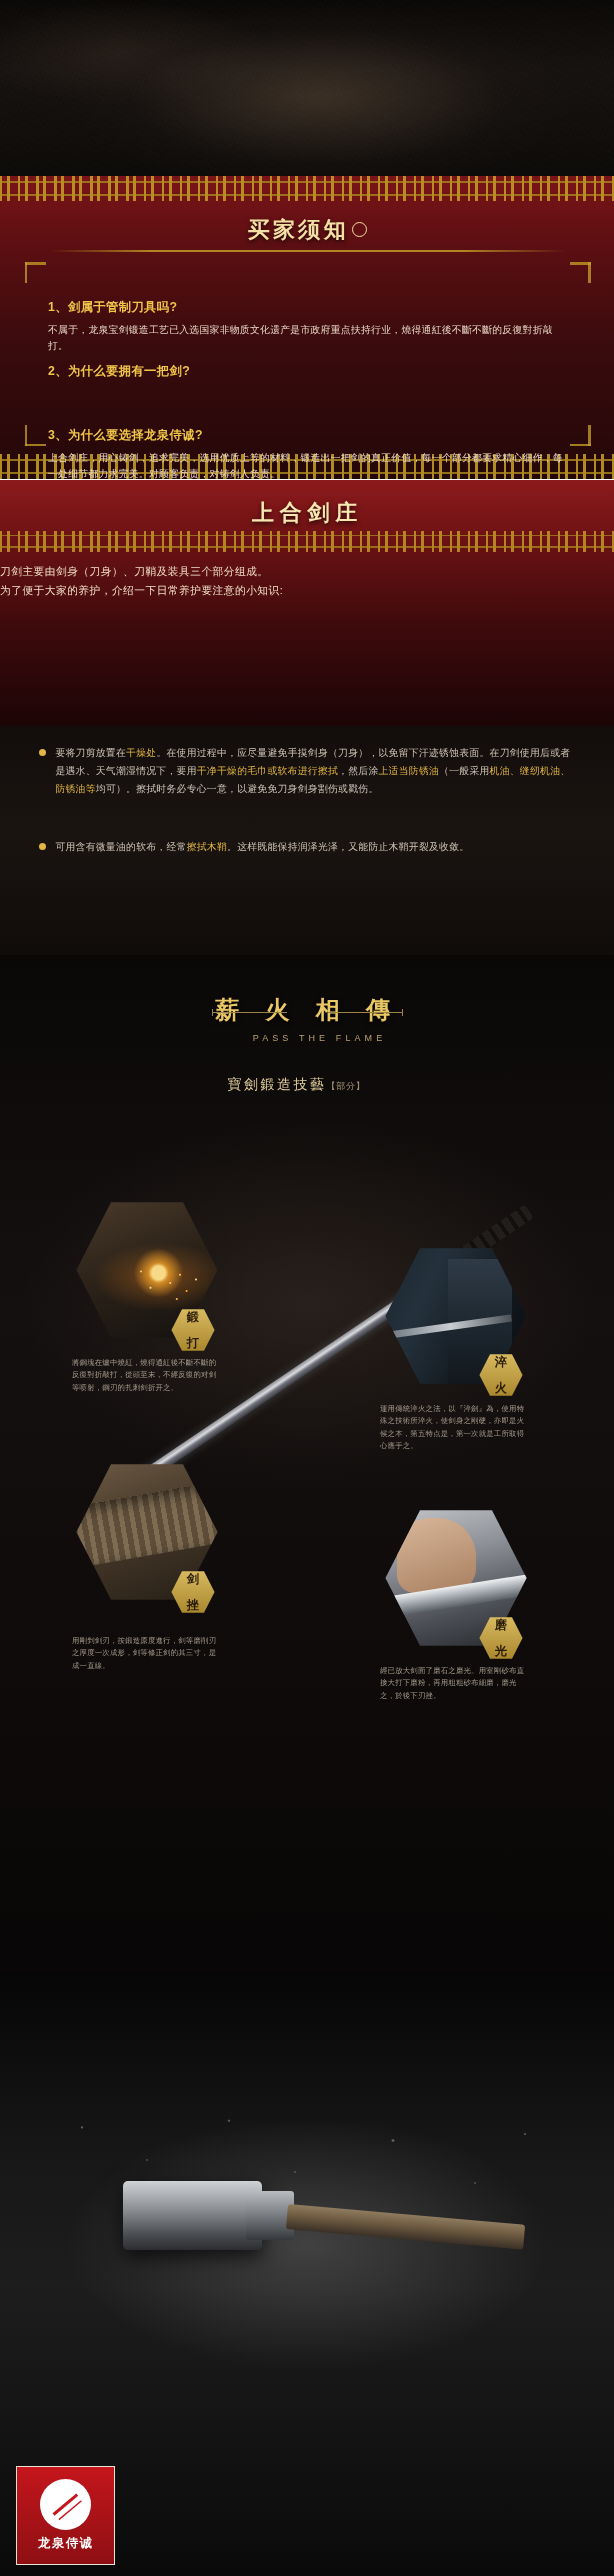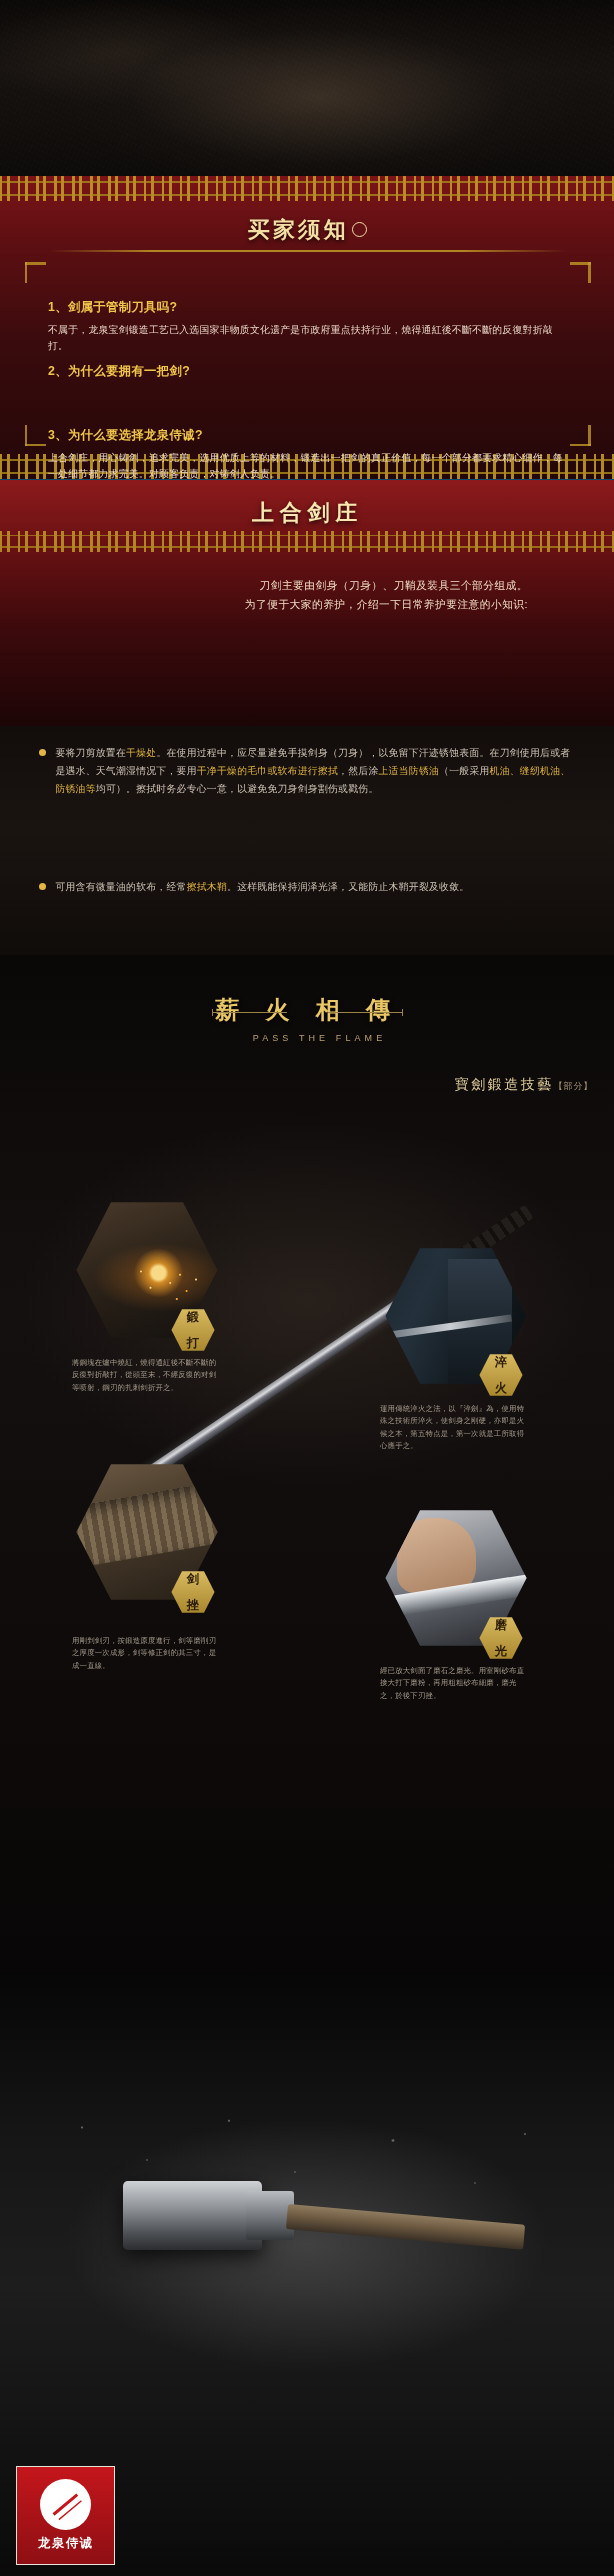--- a/index.html
+++ b/index.html
@@ -1,17 +1,17 @@
 <!DOCTYPE html>
 <html style="font-size:13px"><head>
 <meta charset="utf-8">
 <style>
   html,body{margin:0;padding:0;background:#000;}
   body{width:615px;font-family:"Liberation Sans","DejaVu Sans",sans-serif;-webkit-font-smoothing:antialiased;}
-  .page{width:615px;height:2576px;position:relative;overflow:hidden;background:#0c4a6e;}
+  .page{width:615px;height:2576px;position:relative;overflow:hidden;background:#ffffff;}
 
   
   .hero{position:absolute;left:0;top:0;width:615px;height:176px;
     background:
       radial-gradient(ellipse 344px 123px at 52% 55%, rgba(90,72,55,.55) 0%, rgba(30,24,20,.25) 55%, rgba(0,0,0,0) 75%),
       radial-gradient(ellipse 213px 74px at 20% 30%, rgba(70,55,42,.35) 0%, rgba(0,0,0,0) 70%),
       linear-gradient(180deg,#0b0907 0%,#161210 40%,#0d0b09 100%);
   }
   .hero .grain{position:absolute;inset:0;opacity:.5;
     background-image:
@@ -73,46 +73,46 @@
         rgba(0,0,0,0) 2.5px, rgba(0,0,0,0) 7.4px,
         #c9a227 7.4px,#c9a227 9.8px,
         rgba(0,0,0,0) 9.8px, rgba(0,0,0,0) 18px),
       repeating-linear-gradient(0deg,
         rgba(0,0,0,0) 0px, rgba(0,0,0,0) 4.1px,
         #a5821d 4.1px,#a5821d 5.7px,
         rgba(0,0,0,0) 5.7px, rgba(0,0,0,0) 15.6px,
         #a5821d 15.6px,#a5821d 17px,
         rgba(0,0,0,0) 17px, rgba(0,0,0,0) 21px);
     opacity:.8;}
-  .care-intro{position:absolute;left:0;top:96px;width:528px;text-align:right;
+  .care-intro{position:absolute;left:0;top:82px;width:528px;text-align:left;
     color:#f1dfc5;font-size:10.7px;line-height:19px;letter-spacing:0.5px;}
 
   
   .sec-list{position:absolute;left:0;top:726px;width:615px;height:230px;
     background:linear-gradient(180deg,#120d0b 0%,#1a1411 45%,#100c0a 100%);padding-left:32px;}
   .bullet-row{position:absolute;left:39px;width:541px;display:flex;}
   .dot{flex:0 0 auto;width:7.4px;height:7.4px;border-radius:50%;background:#e2b642;margin:4.9px 9px 0 0;}
   .btxt{color:#cfc4b6;font-size:9.8px;line-height:18px;letter-spacing:0.3px;}
   .btxt .hl{color:#e2b642;}
-  .b1{top:18px;} .b2{top:112px;margin-top:40px;} .b3{top:161px;}
+  .b1{top:18px;} .b2{top:112px;} .b3{top:161px;}
 
   
   .sec-craft{position:absolute;left:0;top:955px;width:615px;height:1017px;
     background:
       radial-gradient(ellipse 410px 262px at 50% 34%, rgba(60,48,38,.5) 0%, rgba(0,0,0,0) 70%),
       linear-gradient(180deg,#0a0807 0%,#141010 35%,#0d0a09 75%,#080606 100%);}
   .flame-head{position:absolute;left:0;top:39px;width:615px;text-align:center;}
   .flame-cn{color:#e9c765;font-size:24px;font-weight:bold;letter-spacing:9.8px;
     text-shadow:0 1.6px 4.9px rgba(0,0,0,.8);}
   .flame-en{color:#b9a072;font-size:9px;letter-spacing:4.1px;margin-top:7.4px;padding-left:24px;}
   .rule-l,.rule-r{position:absolute;top:18px;width:75px;height:0.8px;background:#9c8348;}
   .rule-l{left:113px;} .rule-r{right:113px;}
   .rule-l:after,.rule-r:after{content:"";position:absolute;top:-3.3px;width:0.8px;height:7.4px;background:#9c8348;}
   .rule-l:after{right:0;} .rule-r:after{left:0;}
-  .craft-sub{position:absolute;left:0;top:121px;width:593px;text-align:right;
+  .craft-sub{position:absolute;left:0;top:121px;width:593px;text-align:center;
     color:#e3cf9b;font-size:14px;letter-spacing:2.5px;}
   .craft-sub .part{font-size:9px;color:#a89472;letter-spacing:0.8px;}
 
   
   .sword{position:absolute;left:75px;top:205px;width:459px;height:459px;pointer-events:none;}
   .sword .blade{position:absolute;left:33px;top:205px;width:385px;height:12.3px;
     transform:rotate(-34deg);transform-origin:50% 50%;
     background:linear-gradient(180deg,#8d8d92 0%,#d9dade 35%,#70717a 60%,#3b3c42 100%);
     box-shadow:0 0 9.8px rgba(180,190,200,.25);border-radius:1.6px;}
   .sword .guard{position:absolute;left:353px;top:121px;width:13px;height:57px;

